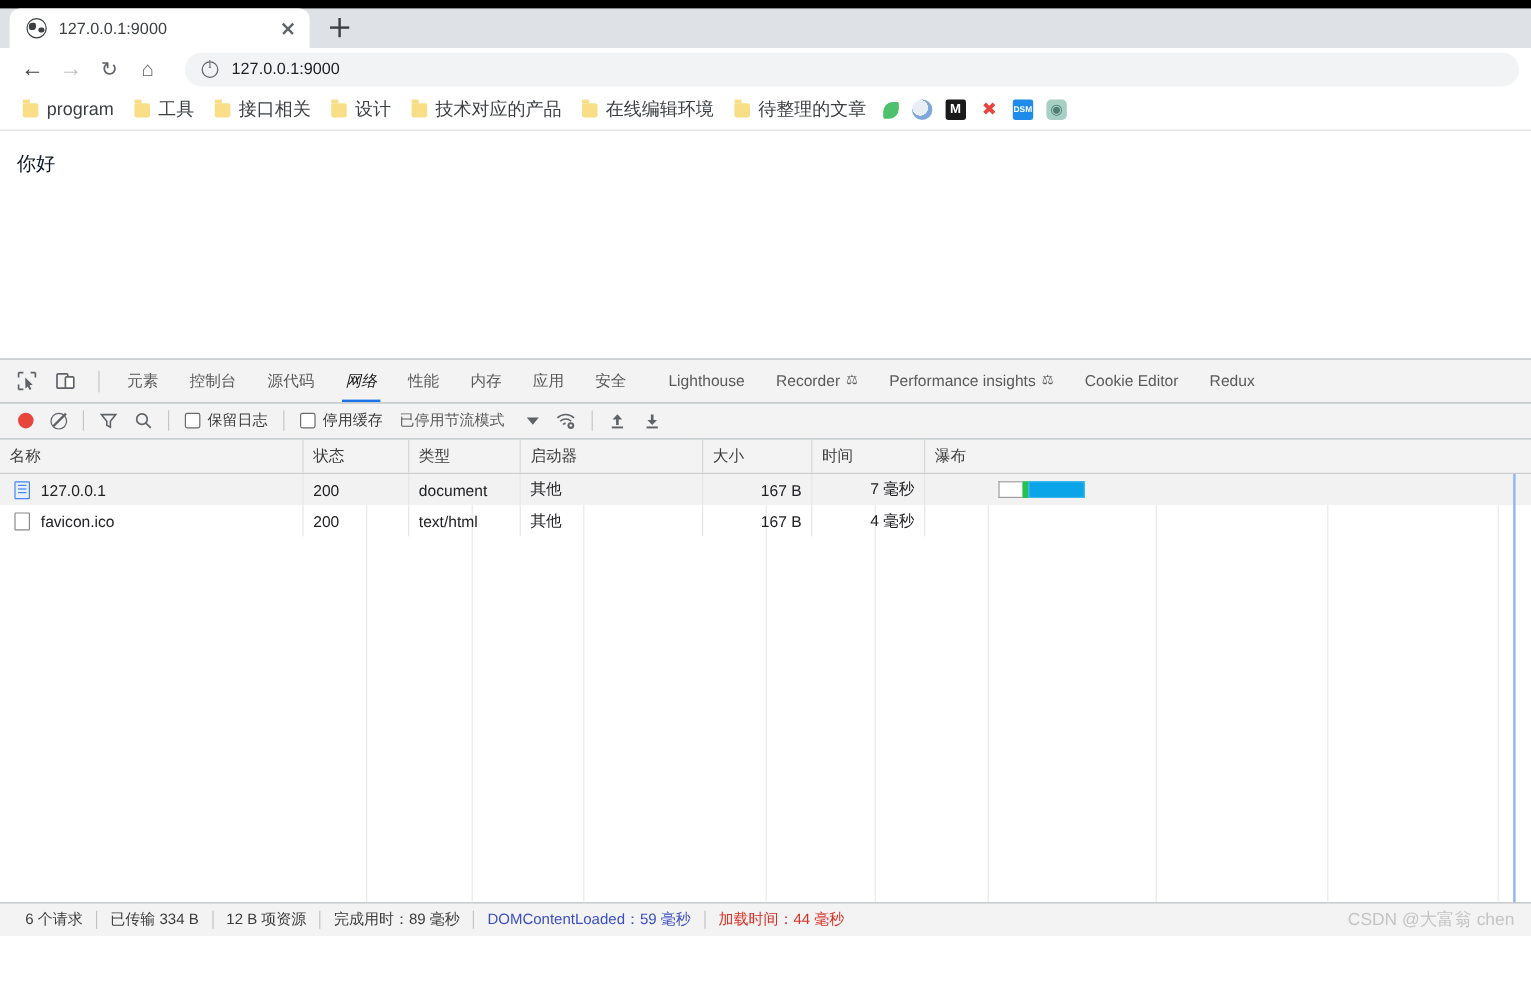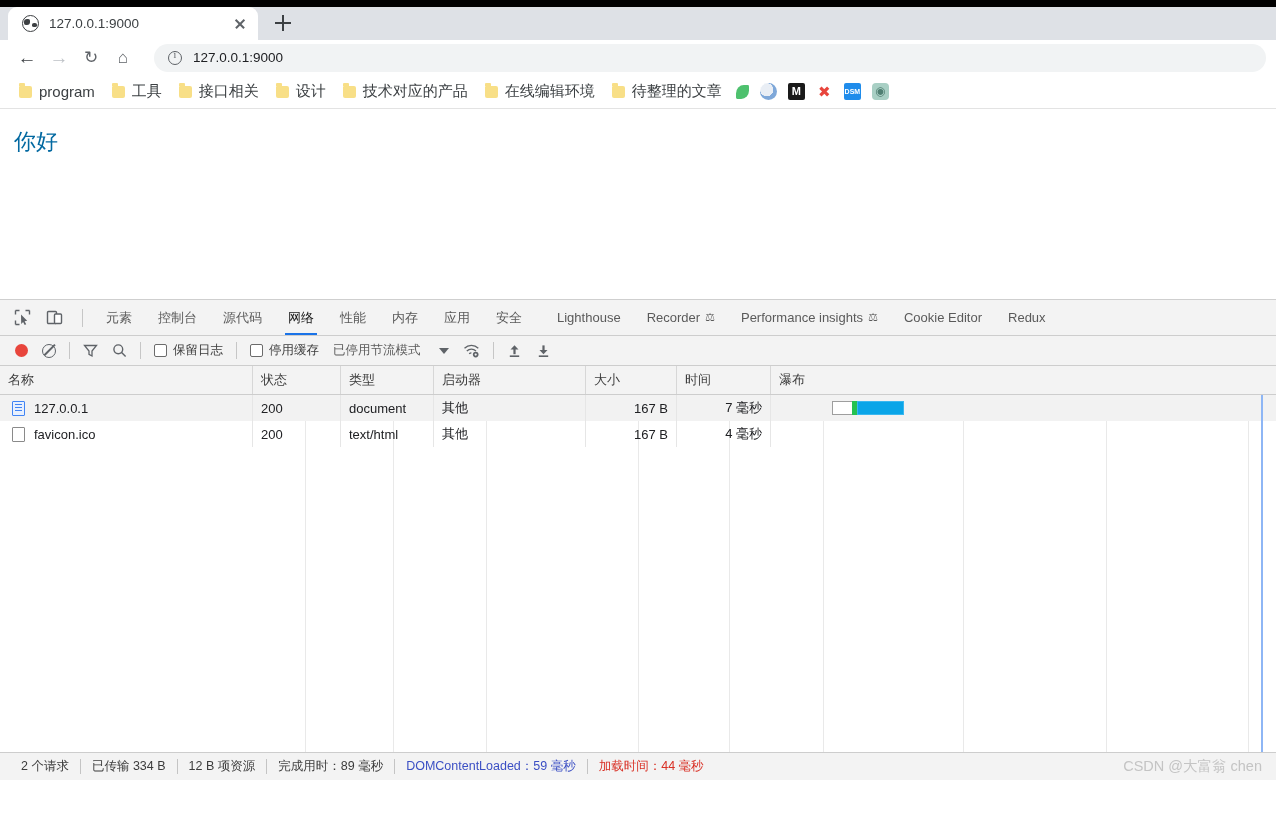--- a/index.html
+++ b/index.html
@@ -194,22 +194,22 @@
   }
 
   
   .viewport {
     height: 191px;
     background: #ffffff;
     border-top: 1px solid #e3e3e3;
     padding: 18px 14px;
   }
   .page-text {
-    font-size: 22px;
-    color: #0369a1;
+    font-size: 16px;
+    color: #0f172a;
     font-family: "DejaVu Sans", sans-serif;
   }
 
   
   .devtools {
     height: 481px;
     background: #0c4a6e;
     border-top: 1px solid #cfcfcf;
     display: flex;
     flex-direction: column;
@@ -243,21 +243,21 @@
     padding: 0 13px;
     display: flex;
     align-items: center;
     gap: 5px;
     font-size: 13px;
     color: #5a5a5a;
     cursor: pointer;
     position: relative;
     white-space: nowrap;
   }
-  .dt-tab.active { color: #1a1a1a; }
+  .dt-tab.active { color: #1a1a1a; font-style: italic; }
   .dt-tab.active::after {
     content: "";
     position: absolute;
     left: 10px; right: 10px; bottom: 0;
     height: 2px;
     background: #1a73e8;
   }
   .flask {
     font-size: 11px;
     color: #5a5a5a;
@@ -698,21 +698,21 @@
       <span class="wf-green"></span>
       <span class="wf-blue"></span>
     </div>
 
     <div class="cursor-arrow">
       
     </div>
   </div>
 
   <div class="statusbar">
-    <span class="sb-item">2 个请求</span>
+    <span class="sb-item">6 个请求</span>
     <span class="sb-div"></span>
     <span class="sb-item">已传输 334 B</span>
     <span class="sb-div"></span>
     <span class="sb-item">12 B 项资源</span>
     <span class="sb-div"></span>
     <span class="sb-item">完成用时：89 毫秒</span>
     <span class="sb-div"></span>
     <span class="sb-item sb-dcl">DOMContentLoaded：59 毫秒</span>
     <span class="sb-div"></span>
     <span class="sb-item sb-load">加载时间：44 毫秒</span>

